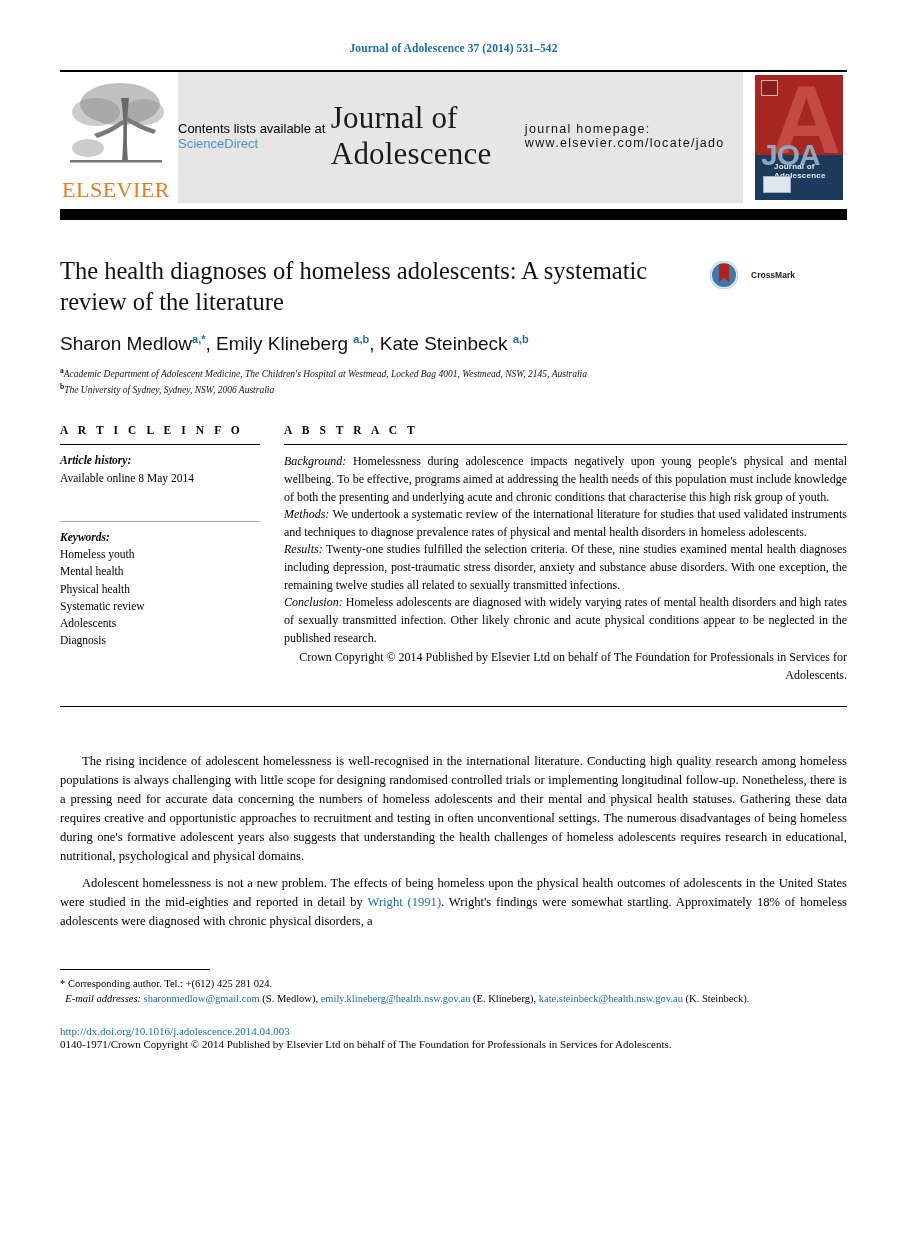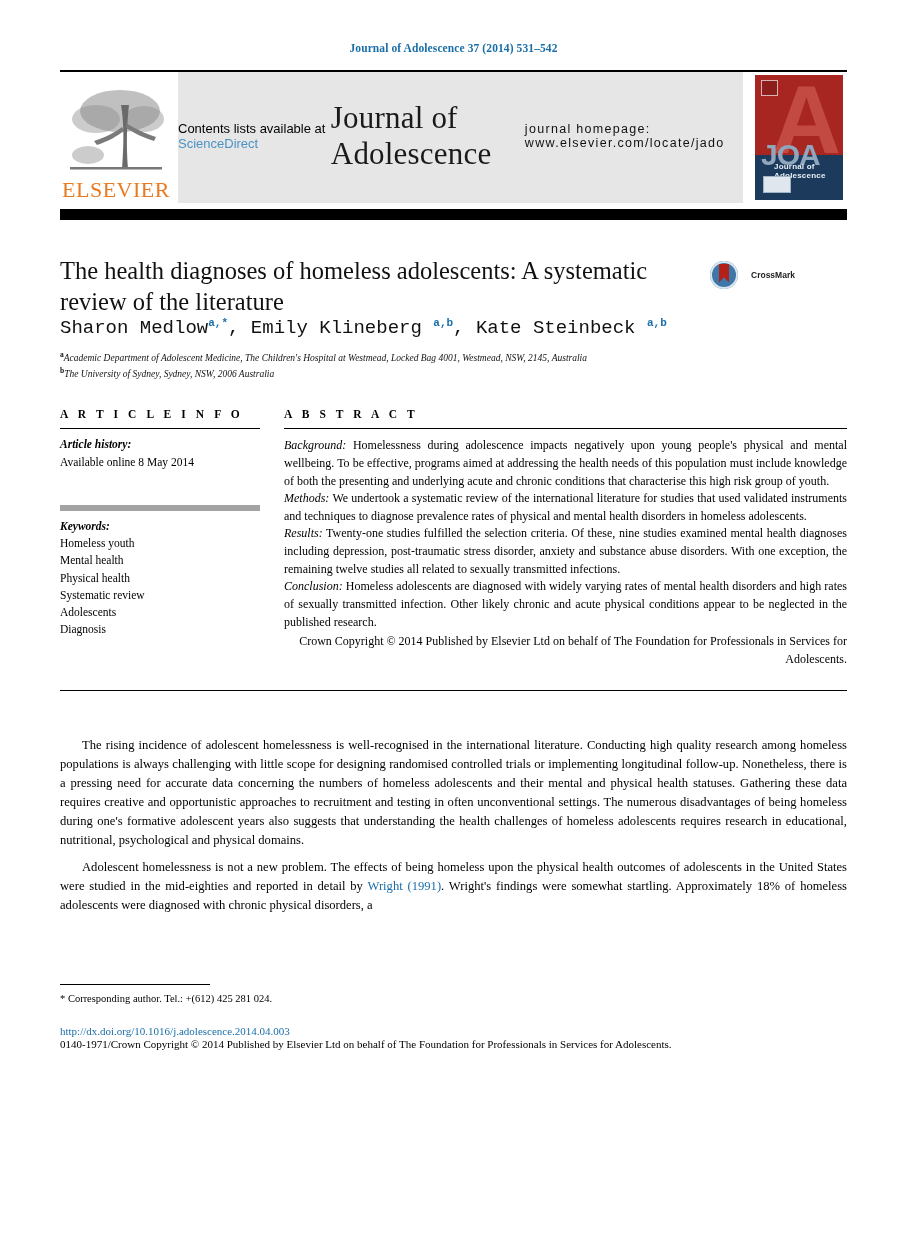--- a/index.html
+++ b/index.html
@@ -42,21 +42,21 @@
     align-items: stretch;
     height: 131px;
   }
   .elsevier-cell {
     width: 112px;
     flex: 0 0 112px;
     background: #fff;
     display: flex;
     flex-direction: column;
     align-items: center;
-    justify-content: flex-end;
+    justify-content: space-between;
     padding-top: 4px;
     box-sizing: border-box;
   }
   .tree-box {
     width: 100px;
     height: 96px;
     position: relative;
     overflow: hidden;
   }
   .elsevier-word {
@@ -211,21 +211,22 @@
     clip-path: polygon(0 0, 100% 0, 100% 100%, 50% 72%, 0 100%);
   }
   .cm-label {
     font-family: "Liberation Sans", sans-serif;
     font-size: 8.5px;
     font-weight: bold;
     color: #222;
   }
 
   .authors {
-    font-family: Liberation Mono, monospace;
+    margin-top: 16px;
+    font-family: Liberation Sans, sans-serif;
     font-size: 19px;
     color: #111;
   }
   .authors sup {
     color: #1a6ea8;
     font-size: 11px;
     font-weight: bold;
     vertical-align: super;
   }
   .affils {
@@ -268,21 +269,21 @@
     line-height: 1.5;
     margin-top: 7px;
   }
   .info-body .it {
     font-style: italic;
     font-weight: bold;
   }
   .kw-block {
     margin-top: 34px;
     padding-top: 7px;
-    border-top: 6px solid #a3a3a3;
+    border-top: 1px solid #a3a3a3;
     font-size: 11.5px;
     line-height: 1.5;
   }
   .kw-block .it {
     font-style: italic;
     font-weight: bold;
   }
 
   .abs-body {
     margin-top: 8px;
@@ -467,17 +468,21 @@
   <div class="abs-rule-bottom"></div>
 
   <div class="bodysec">
     <div class="para"><span>The rising incidence of adolescent homelessness is well-recognised in the international literature. Conducting high quality research among homeless populations is always challenging with little scope for designing randomised controlled trials or implementing longitudinal follow-up. Nonetheless, there is a pressing need for accurate data concerning the numbers of homeless adolescents and their mental and physical health statuses. Gathering these data requires creative and opportunistic approaches to recruitment and testing in often unconventional settings. The numerous disadvantages of being homeless during one's formative adolescent years also suggests that understanding the health challenges of homeless adolescents requires research in educational, nutritional, psychological and physical domains.</span></div>
     <div class="para"><span>Adolescent homelessness is not a new problem. The effects of being homeless upon the physical health outcomes of adolescents in the United States were studied in the mid-eighties and reported in detail by </span><a class="lnk" href="#">Wright (1991)</a><span>. Wright's findings were somewhat startling. Approximately 18% of homeless adolescents were diagnosed with chronic physical disorders, a</span></div>
   </div>
 
   <div class="footnotes">
     <div class="fn-rule"></div>
     <div class="fn">* Corresponding author. Tel.: +(612) 425 281 024.</div>
+    <div class="fn">
+      &nbsp;&nbsp;<span class="it">E-mail addresses:</span>
+      <a class="lnk" href="#">sharonmedlow@gmail.com</a><span> (S. Medlow), </span><a class="lnk" href="#">emily.klineberg@health.nsw.gov.au</a><span> (E. Klineberg), </span><a class="lnk" href="#">kate.steinbeck@health.nsw.gov.au</a><span> (K. Steinbeck).</span>
+    </div>
     <div class="doi">http://dx.doi.org/10.1016/j.adolescence.2014.04.003</div>
     <div class="issn">0140-1971/Crown Copyright © 2014 Published by Elsevier Ltd on behalf of The Foundation for Professionals in Services for Adolescents.</div>
   </div>
 
 </div>
 
 </body></html>

